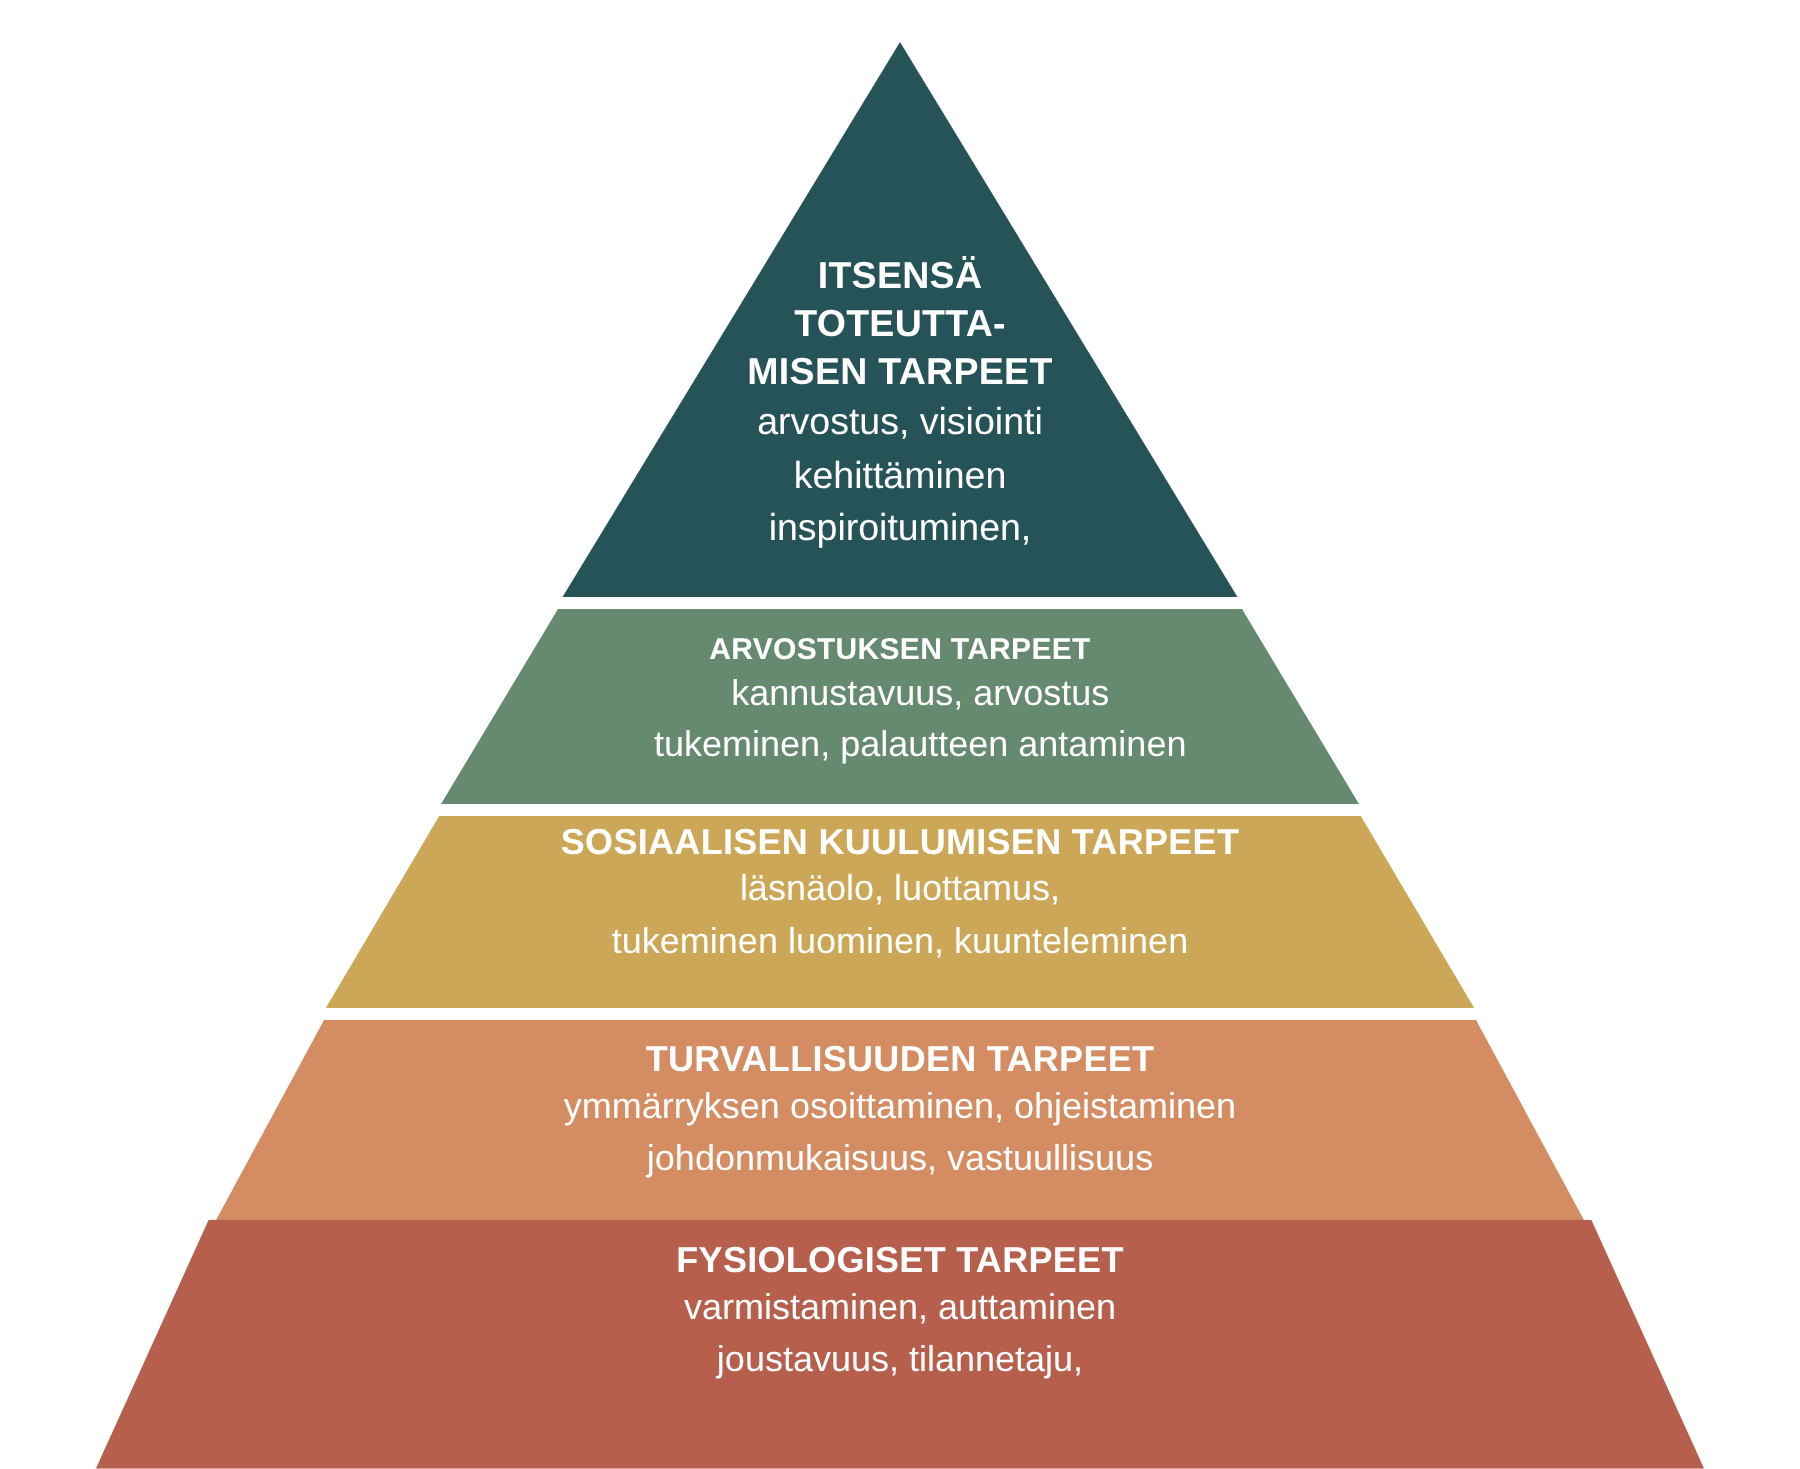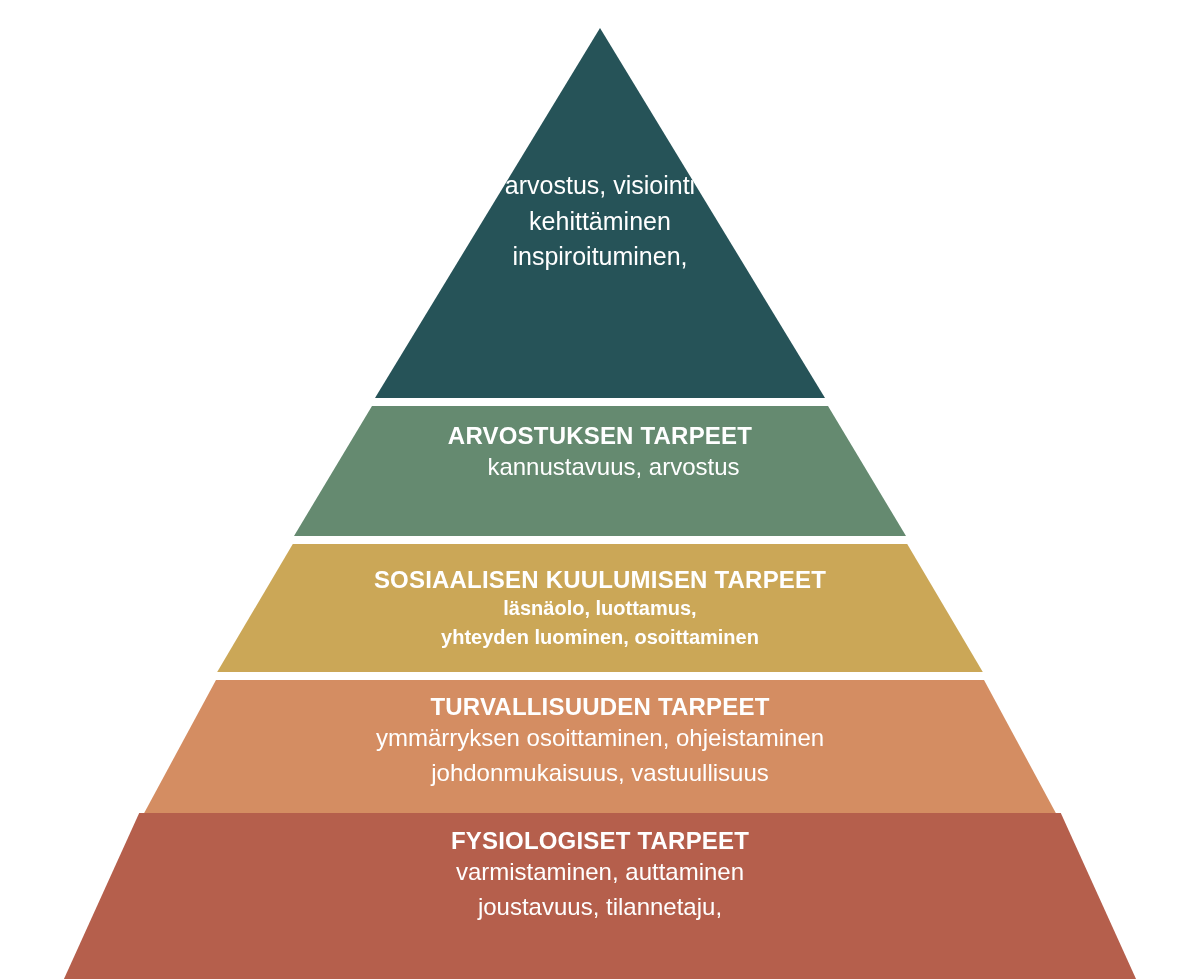--- a/index.html
+++ b/index.html
@@ -43,31 +43,31 @@
   }
   #level-self-actualization .heading { font-size:25px; line-height:1.28; }
   #level-self-actualization .detail  { font-size:25px; line-height:1.42; }
   
   #level-esteem {
     top:406px; height:130px;
     clip-path: polygon(31.0% 0%, 69.0% 0%, 75.5% 100%, 24.5% 100%);
     background:#658A70;
     padding-top:16px;
   }
-  #level-esteem .heading { font-size:24px; }
+  #level-esteem .heading { font-size:20px; }
   #level-esteem .detail  { font-size:24px; line-height:1.45;margin-left:27px; }
   
   #level-social {
     top:544px; height:128px;
     clip-path: polygon(24.4% 0%, 75.6% 0%, 81.9% 100%, 18.1% 100%);
     background:#CBA757;
-    padding-top:22px;
+    padding-top:4px;
   }
   #level-social .heading { font-size:24px; }
-  #level-social .detail  { font-size:20px; line-height:1.45;font-weight:bold; }
+  #level-social .detail  { font-size:24px; line-height:1.45; }
   
   #level-safety {
     top:680px; height:140px;
     clip-path: polygon(18.0% 0%, 82.0% 0%, 88.3% 100%, 11.7% 100%);
     background:#D48D62;
     padding-top:13px;
   }
   #level-safety .heading { font-size:24px; }
   #level-safety .detail  { font-size:24px; line-height:1.45; }
   
@@ -79,43 +79,49 @@
   }
   #level-physiological .heading { font-size:24px; }
   #level-physiological .detail  { font-size:24px; line-height:1.45; }
 </style>
 </head>
 <body>
 
 <div id="pyramid-diagram" style="background: rgb(255, 255, 255);">
 
   <div class="level" id="level-self-actualization" style="background: rgb(38, 83, 88);">
+    <div class="heading">
+      <div>ITSENSÄ</div>
+      <div>TOTEUTTA-</div>
+      <div>MISEN TARPEET</div>
+    </div>
     <div class="detail">
       <div>arvostus, visiointi</div>
       <div>kehittäminen</div>
       <div>inspiroituminen,</div>
     </div>
   </div>
 
   <div class="level" id="level-esteem" style="background: rgb(101, 138, 112);">
     <div class="heading">
       <div>ARVOSTUKSEN TARPEET</div>
     </div>
     <div class="detail">
       <div>kannustavuus, arvostus</div>
+      <div>tukeminen, palautteen antaminen</div>
     </div>
   </div>
 
   <div class="level" id="level-social" style="background: rgb(203, 167, 87);">
     <div class="heading">
       <div>SOSIAALISEN KUULUMISEN TARPEET</div>
     </div>
     <div class="detail">
       <div>läsnäolo, luottamus,</div>
-      <div>yhteyden luominen, osoittaminen</div>
+      <div>tukeminen luominen, kuunteleminen</div>
     </div>
   </div>
 
   <div class="level" id="level-safety" style="background: rgb(212, 141, 98);">
     <div class="heading">
       <div>TURVALLISUUDEN TARPEET</div>
     </div>
     <div class="detail">
       <div>ymmärryksen osoittaminen, ohjeistaminen</div>
       <div>johdonmukaisuus, vastuullisuus</div>

